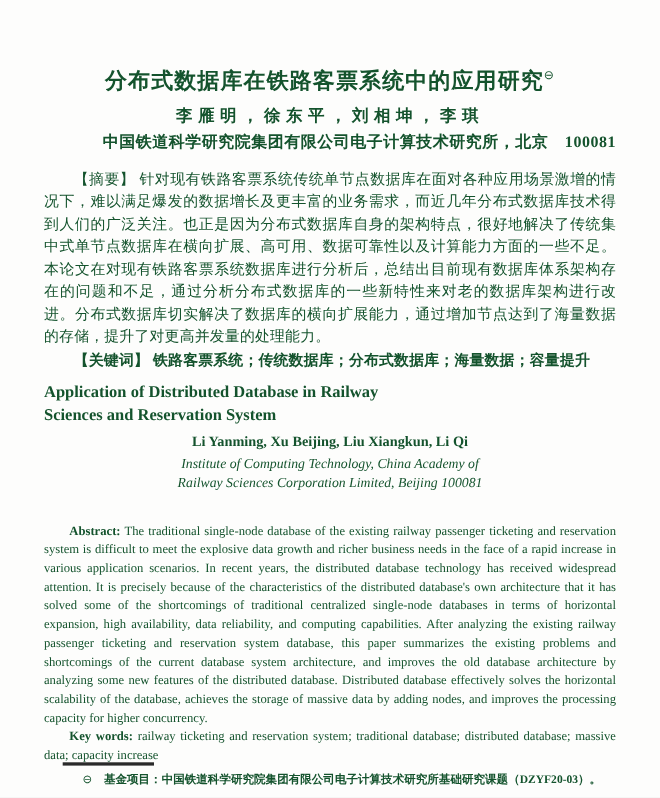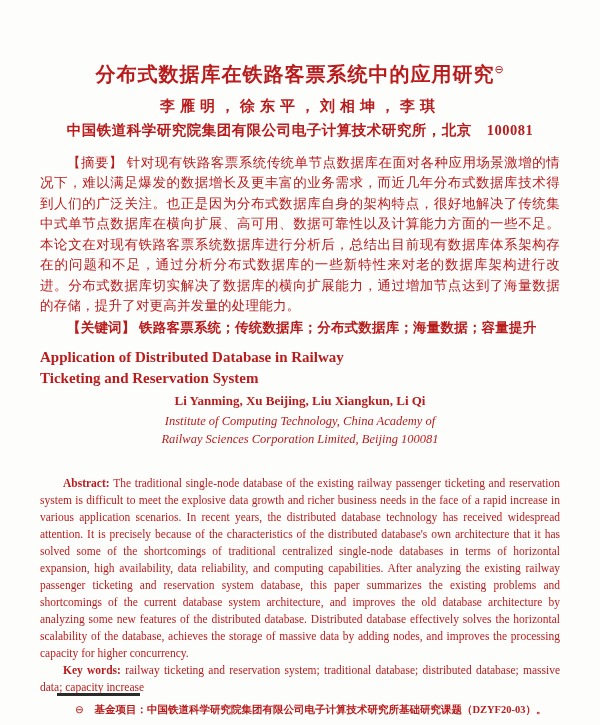--- a/index.html
+++ b/index.html
@@ -5,21 +5,21 @@
   html, body { margin: 0; padding: 0; }
   body {
     width: 600px; height: 725px;
     background: #e9e9e9;
     font-family: "Liberation Serif", serif;
   }
   .page {
     position: relative;
     width: 600px; height: 725px;
     background: #fdfdfc;
-    color: #b91c1c;
+    color: #14532d;
     overflow: hidden;
     box-sizing: border-box;
     padding: 56px 40px 0 40px;
   }
   .title-cn {
     text-align: center;
     font-family: "Liberation Sans", sans-serif;
     font-weight: bold;
     font-size: 20px;
     letter-spacing: 1px;
@@ -33,21 +33,21 @@
   .authors-cn {
     margin-top: 9px;
     text-align: center;
     font-size: 15px;
     font-weight: bold;
     letter-spacing: 5px;
     line-height: 20px;
   }
   .affil-cn {
     margin-top: 4px;
-    text-align: center;
+    text-align: right;
     font-size: 14.5px;
     font-weight: bold;
     letter-spacing: 0.5px;
     line-height: 20px;
   }
   .abstract-cn {
     margin-top: 13px;
     font-size: 13.5px;
     font-weight: normal;
     line-height: 20.5px;
@@ -138,21 +138,21 @@
     <span>针对现有铁路客票系统传统单节点数据库在面对各种应用场景激增的情况下，难以满足爆发的数据增长及更丰富的业务需求，而近几年分布式数据库技术得到人们的广泛关注。也正是因为分布式数据库自身的架构特点，很好地解决了传统集中式单节点数据库在横向扩展、高可用、数据可靠性以及计算能力方面的一些不足。本论文在对现有铁路客票系统数据库进行分析后，总结出目前现有数据库体系架构存在的问题和不足，通过分析分布式数据库的一些新特性来对老的数据库架构进行改进。分布式数据库切实解决了数据库的横向扩展能力，通过增加节点达到了海量数据的存储，提升了对更高并发量的处理能力。</span>
   </div>
 
   <div class="keywords-cn">
     <span class="lead">【关键词】</span>
     <span>铁路客票系统；传统数据库；分布式数据库；海量数据；容量提升</span>
   </div>
 
   <div class="title-en">
     <div>Application of Distributed Database in Railway</div>
-    <div>Ticketing and Reservation System</div>
+    <div>Sciences and Reservation System</div>
   </div>
 
   <div class="authors-en">Li Yanming, Xu Beijing, Liu Xiangkun, Li Qi</div>
 
   <div class="affil-en">
     <div>Institute of Computing Technology, China Academy of</div>
     <div>Railway Sciences Corporation Limited, Beijing 100081</div>
   </div>
 
   <div class="abstract-en">

